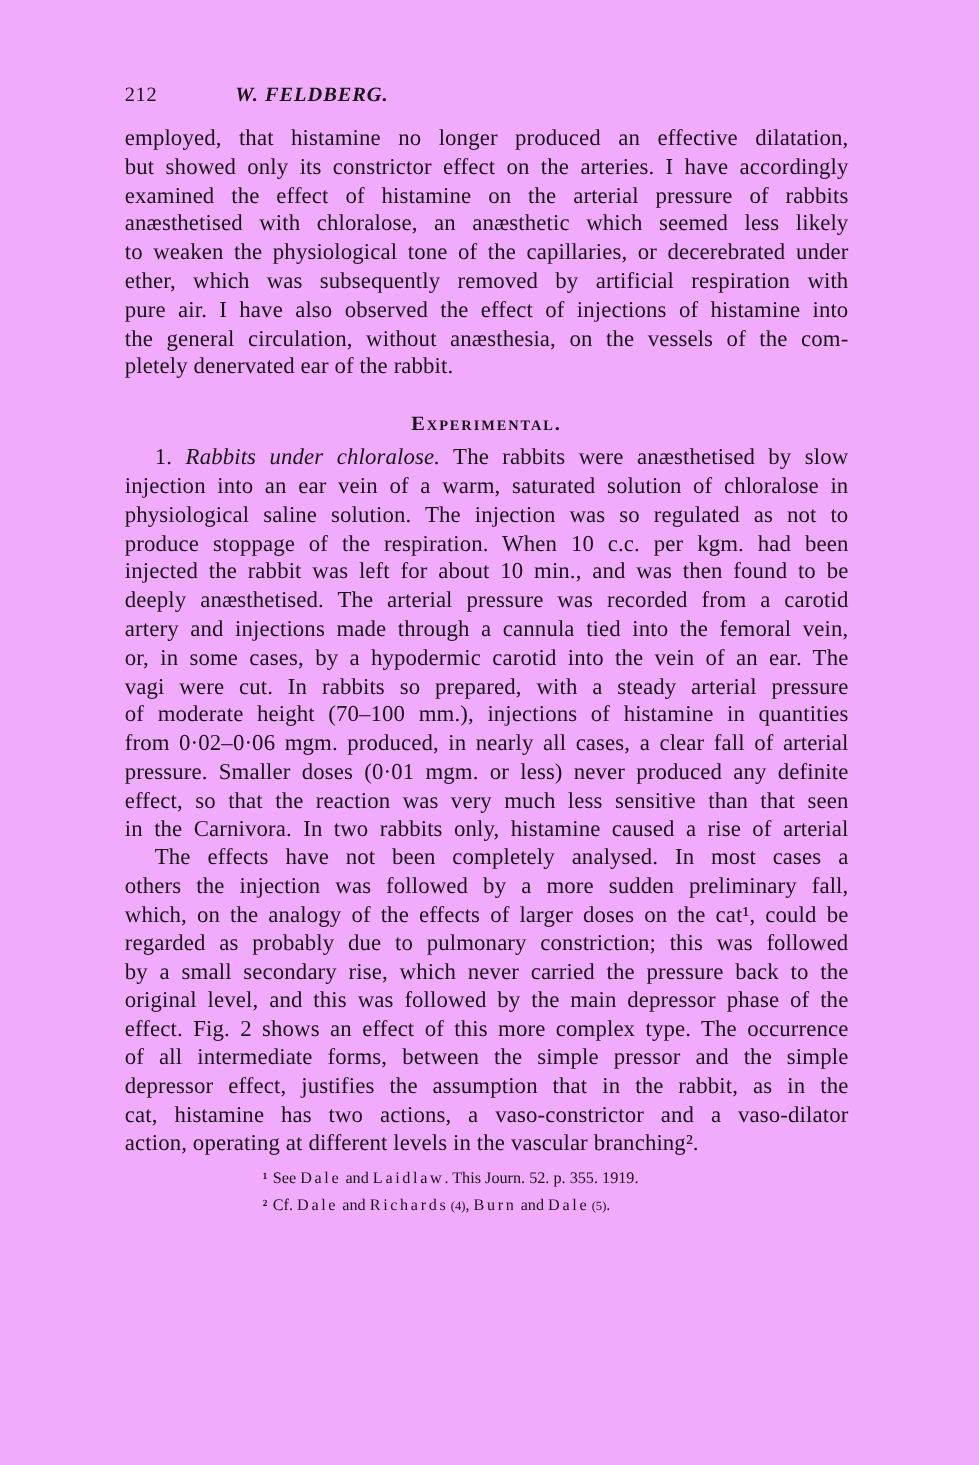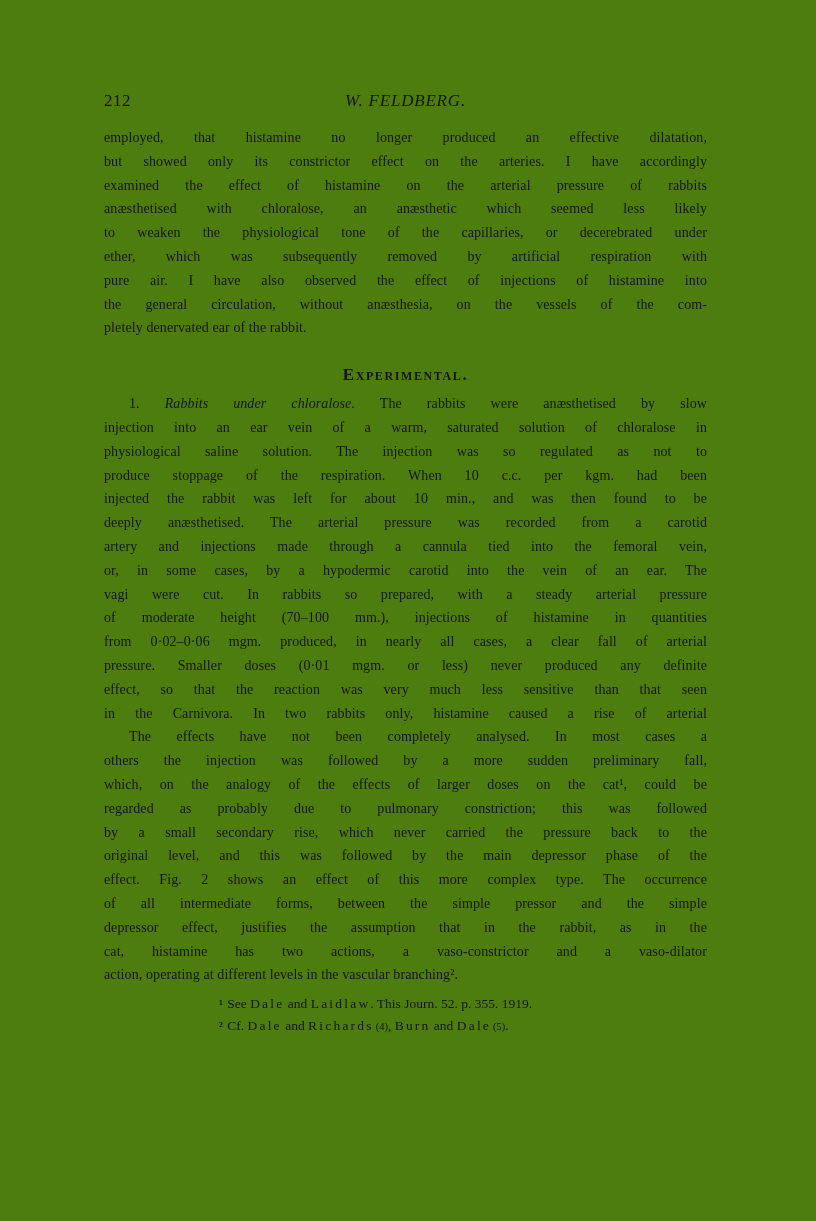--- a/index.html
+++ b/index.html
@@ -1,47 +1,46 @@
 <!DOCTYPE html>
 <html><head>
 <meta charset="utf-8">
 <style>
   html, body { margin: 0; padding: 0; background: #ffffff; }
   .page {
     position: relative;
     width: 816px;
     height: 1221px;
-    background: #4d7c0f;
+    background: #f0abfc;
     color: #171513;
     font-family: "Liberation Serif", serif;
     box-sizing: border-box;
-    padding-top: 90px;
+    padding-top: 68px;
     overflow: hidden;
   }
   .content {
     margin-left: 104px;
     width: 603px;
   }
   .running-header {
     display: flex;
     align-items: baseline;
     font-size: 17px;
     line-height: 22px;
   }
   .pagenum { width: 92px; letter-spacing: 0.5px; }
   .runtitle {
     flex: 1;
-    text-align: center;
     font-style: italic;
-    font-weight: 400;
+    font-weight: 700;
     letter-spacing: 0.8px;
   }
   .hdr-spacer { width: 92px; }
   .para {
-    font-size: 14px;
+    font-size: 19px;
     line-height: 23.8px;
     letter-spacing: 0.1px;
   }
   .para-intro { margin-top: 14px; }
   .line { text-align: justify; text-align-last: justify; }
   .line-last { text-align-last: left; }
   .line-indent { text-indent: 25px; }
   .section-heading {
     margin: 22px 0 4px 0;
     text-align: center;

